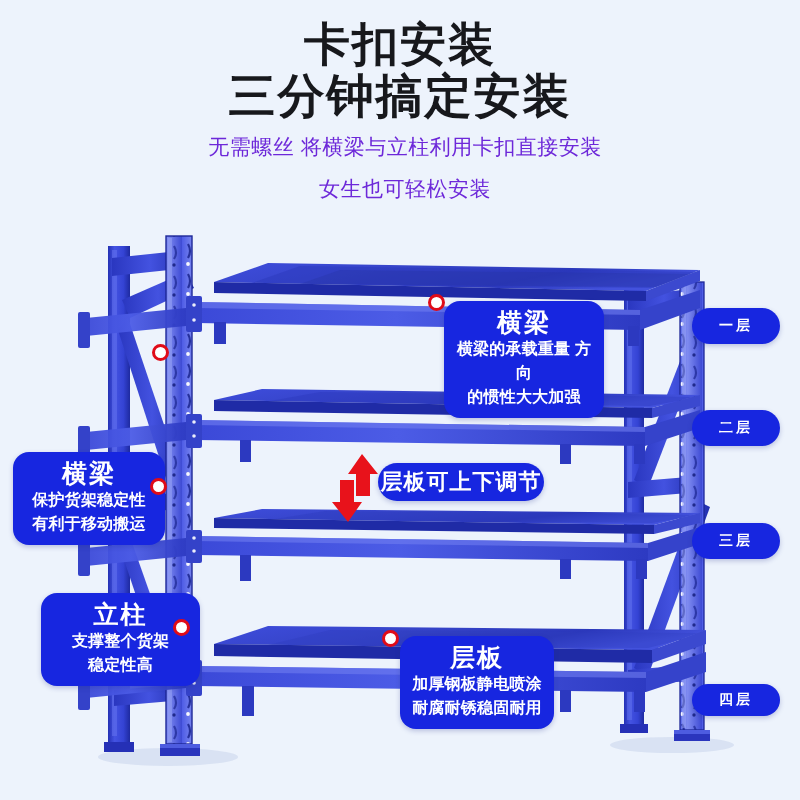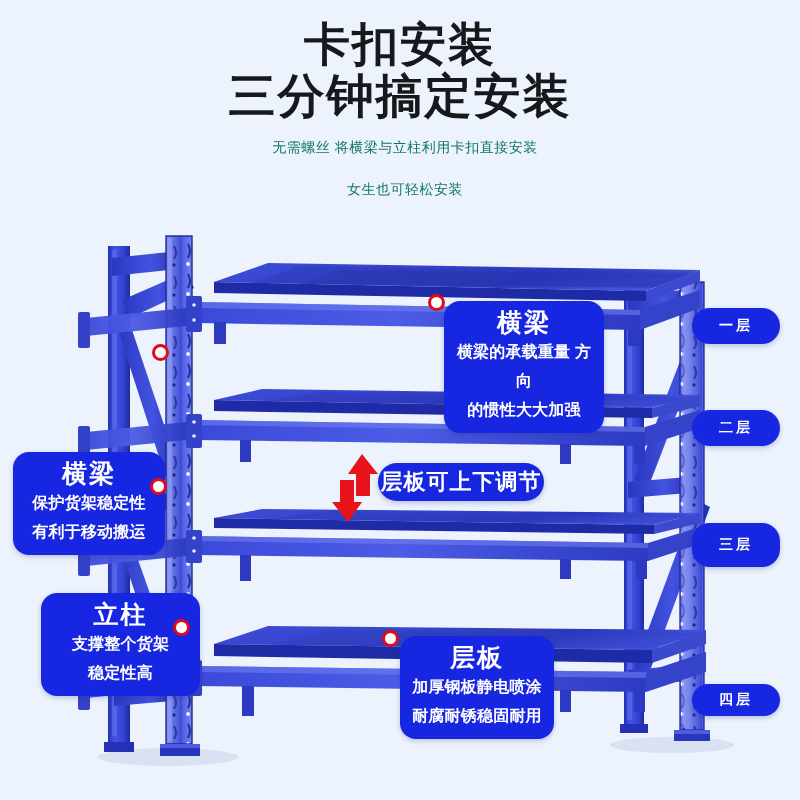--- a/index.html
+++ b/index.html
@@ -14,21 +14,21 @@
 
   
   .header{position:absolute;top:0;left:0;width:800px;text-align:center;z-index:40;}
   .h-line{
     color:#17181c;font-weight:bold;letter-spacing:2px;
     font-size:46px;line-height:52px;
   }
   .h-line.l1{padding-top:18px;}
   .h-line.l2{font-size:47px;}
   .sub{
-    color:#0f766e;font-size:14px;line-height:30px;margin-top:10px;
+    color:#6d28d9;font-size:21px;line-height:30px;margin-top:10px;
     letter-spacing:0.5px;
     padding-left:10px;
   }
 
   
   .rack{position:absolute;left:0;top:0;width:800px;height:800px;z-index:10;}
 
   
   .callout{
     position:absolute;z-index:60;
@@ -36,21 +36,21 @@
     border-radius:16px;
     color:#fff;text-align:center;
     box-shadow:0 2px 5px rgba(30,45,140,.25);
     padding:7px 10px 9px 10px;
     box-sizing:border-box;
   }
   .callout .c-title{
     font-size:25px;font-weight:bold;line-height:29px;letter-spacing:2px;
   }
   .callout .c-desc{
-    font-size:16px;line-height:29px;letter-spacing:0.2px;font-weight:bold;
+    font-size:16px;line-height:24px;letter-spacing:0.2px;font-weight:bold;
   }
   .tier{
     position:absolute;z-index:60;
     background:#1726e0;border-radius:18px;
     color:#fff;text-align:center;font-weight:bold;
     font-size:14px;letter-spacing:3px;
     box-shadow:0 2px 5px rgba(30,45,140,.25);
     display:flex;align-items:center;justify-content:center;
   }
   .pill{
@@ -299,20 +299,20 @@
   <div class="pill" style="left:378px;top:463px;width:166px;height:38px;">
     <span>层板可上下调节</span>
   </div>
 
   <div class="tier" style="left:692px;top:308px;width:88px;height:36px;">
     <span>一层</span>
   </div>
   <div class="tier" style="left:692px;top:410px;width:88px;height:36px;">
     <span>二层</span>
   </div>
-  <div class="tier" style="left:692px;top:523px;width:88px;height:44px;">
+  <div class="tier" style="left:692px;top:523px;width:88px;height:36px;">
     <span>三层</span>
   </div>
   <div class="tier" style="left:692px;top:640px;width:88px;height:32px;margin-top:44px;">
     <span>四层</span>
   </div>
 
 </div>
 
 </body></html>

